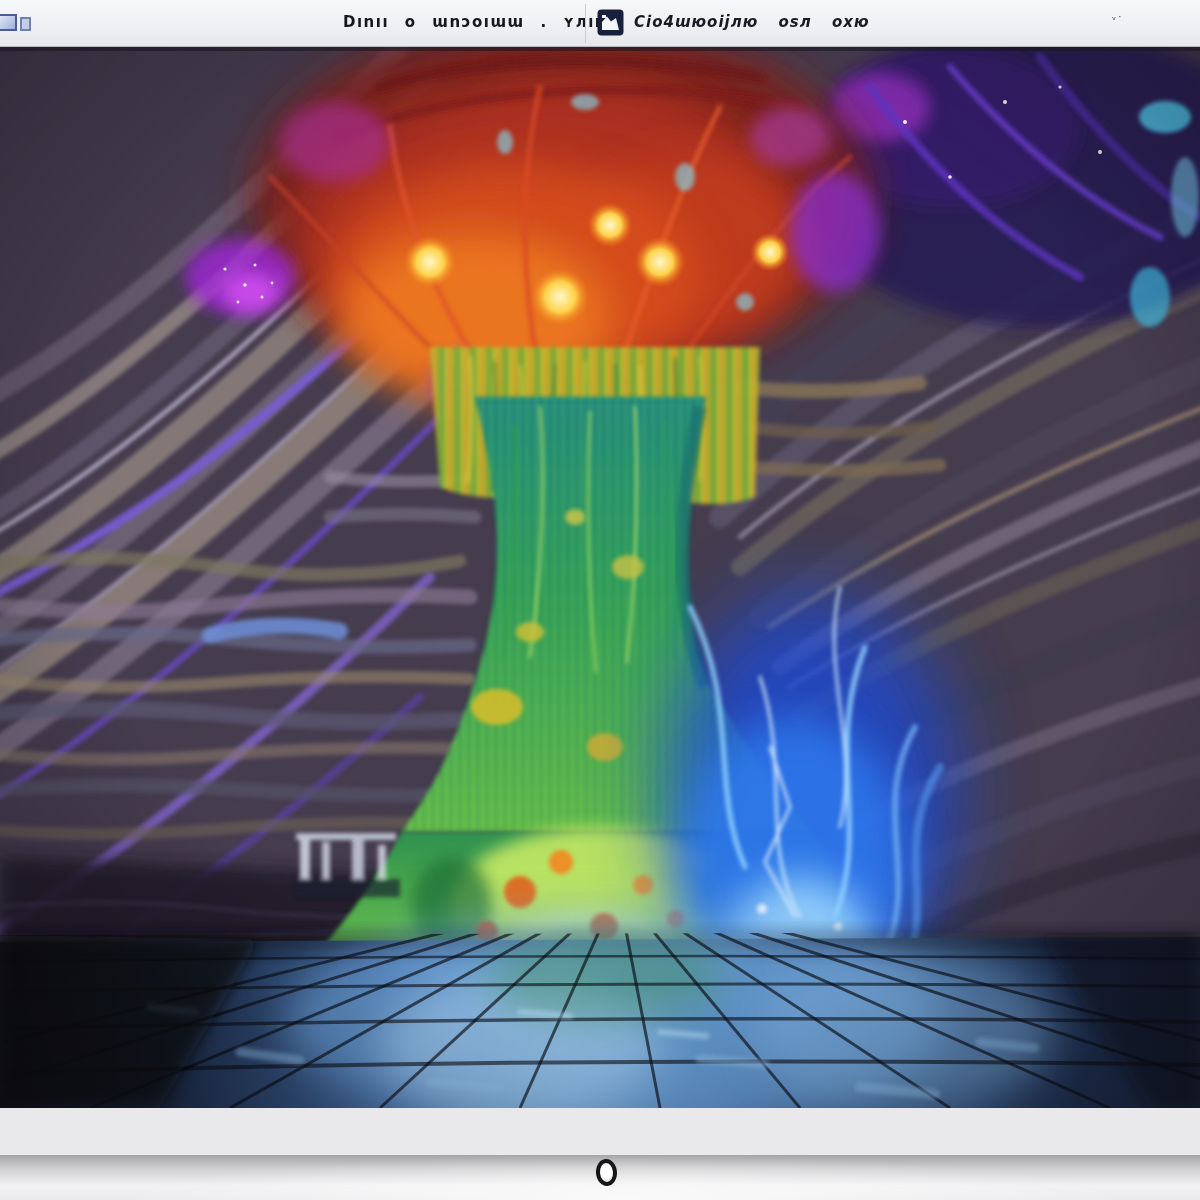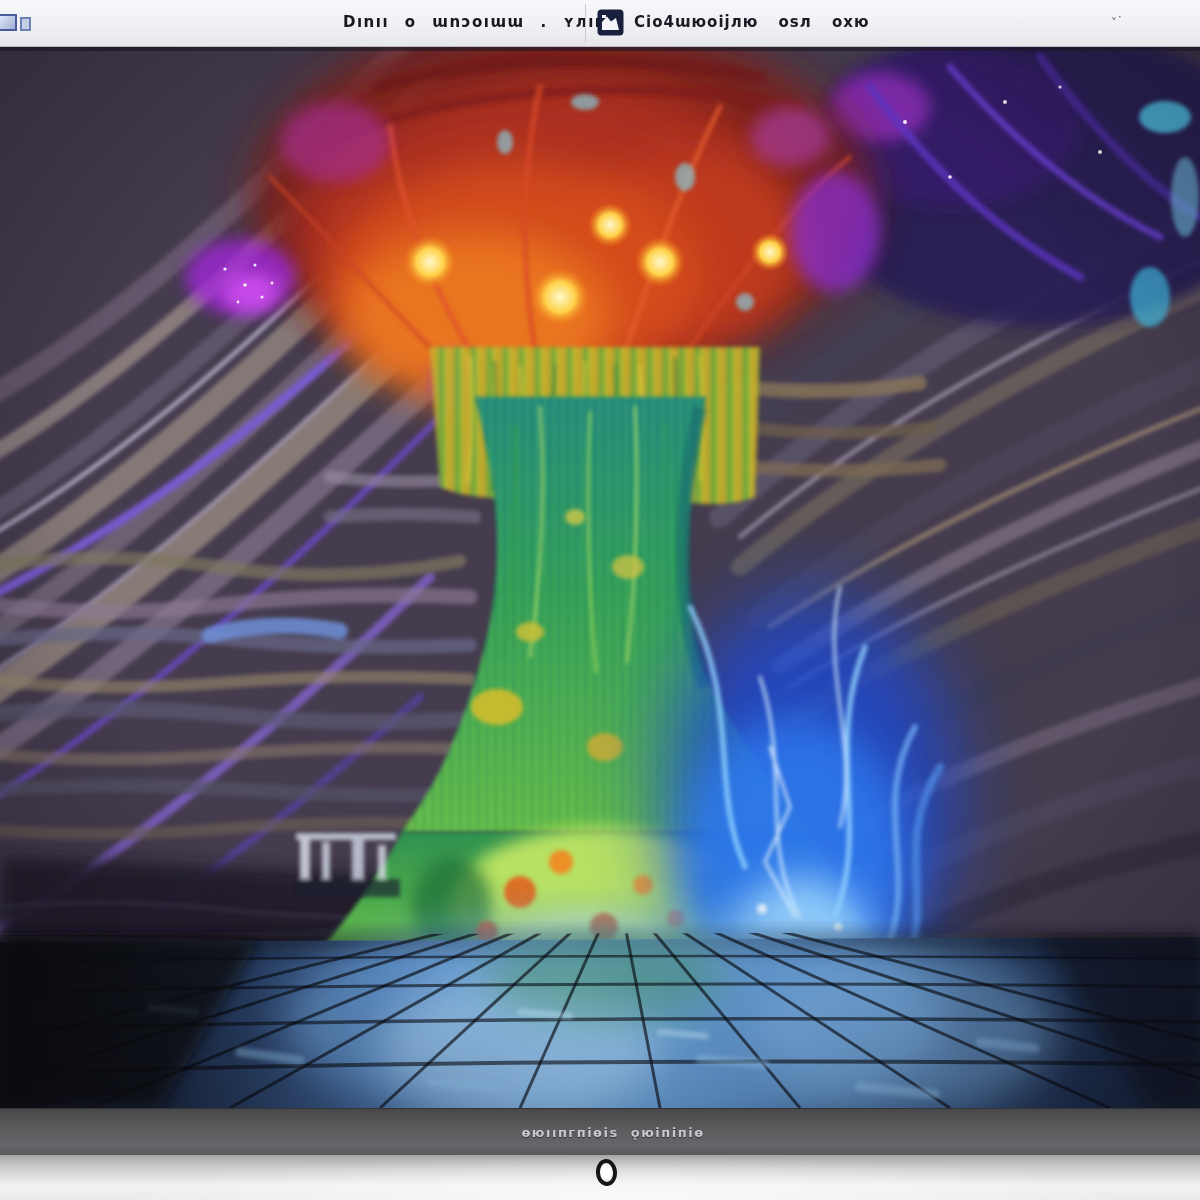--- a/index.html
+++ b/index.html
@@ -19,21 +19,21 @@
   .tab-fragment .b1{width:17px;height:17px;border:2px solid #4a5a9a;background:linear-gradient(135deg,#dfe6f5,#9fb0d8);border-left:none;}
   .tab-fragment .b2{width:11px;height:14px;border:2px solid #7080b4;background:#c4cfe8;}
   .tb-text-left{
     position:absolute;left:343px;top:13px;
     font-size:15px;font-weight:bold;color:#17171f;letter-spacing:1.5px;word-spacing:9px;white-space:nowrap;
   }
   .tb-divider{position:absolute;left:585px;top:4px;width:1px;height:39px;background:#c9cbd1;}
   .app-icon{position:absolute;left:597px;top:9px;width:27px;height:27px;}
   .tb-text-right{
     position:absolute;left:634px;top:13px;
-    font-size:15px;font-weight:bold;color:#1a1a24;letter-spacing:1px;word-spacing:14px;white-space:nowrap;
+    font-size:15px;font-weight:bold;color:#1a1a24;letter-spacing:1px;word-spacing:14px;white-space:nowrap;font-style:italic;
   }
   .tb-text-far{position:absolute;left:1112px;top:11px;font-size:10px;color:#3a3a42;letter-spacing:2px;}
   
   .artwork{
     position:absolute;left:0;top:47px;width:1200px;height:1061px;overflow:hidden;
     background:#453c4e;
   }
   .artwork svg{display:block;width:1200px;height:1061px;}
   
   .bottom-bar{
@@ -388,20 +388,17 @@
         <path d="M0,888 L260,892 L160,1061 L0,1061 Z" fill="#070810" opacity=".75" filter="url(#f2)"></path>
         <path d="M1040,888 L1200,888 L1200,1061 L1150,1061 Z" fill="#0b0e18" opacity=".5" filter="url(#f2)"></path>
       </g>
     </g>
 
     <rect width="1200" height="1061" fill="url(#vigG)"></rect>
     <rect width="1200" height="4" fill="#1a1622" opacity=".6"></rect>
   </svg>
   </div>
 
-  <div class="bottom-bar">
-    <div class="bottom-text">ѳюııпгпіѳіѕ ǫюіпіпіѳ</div>
-  </div>
   <div class="chin">
     <div class="power-button"></div>
   </div>
 
 </div>
 
 </body></html>

